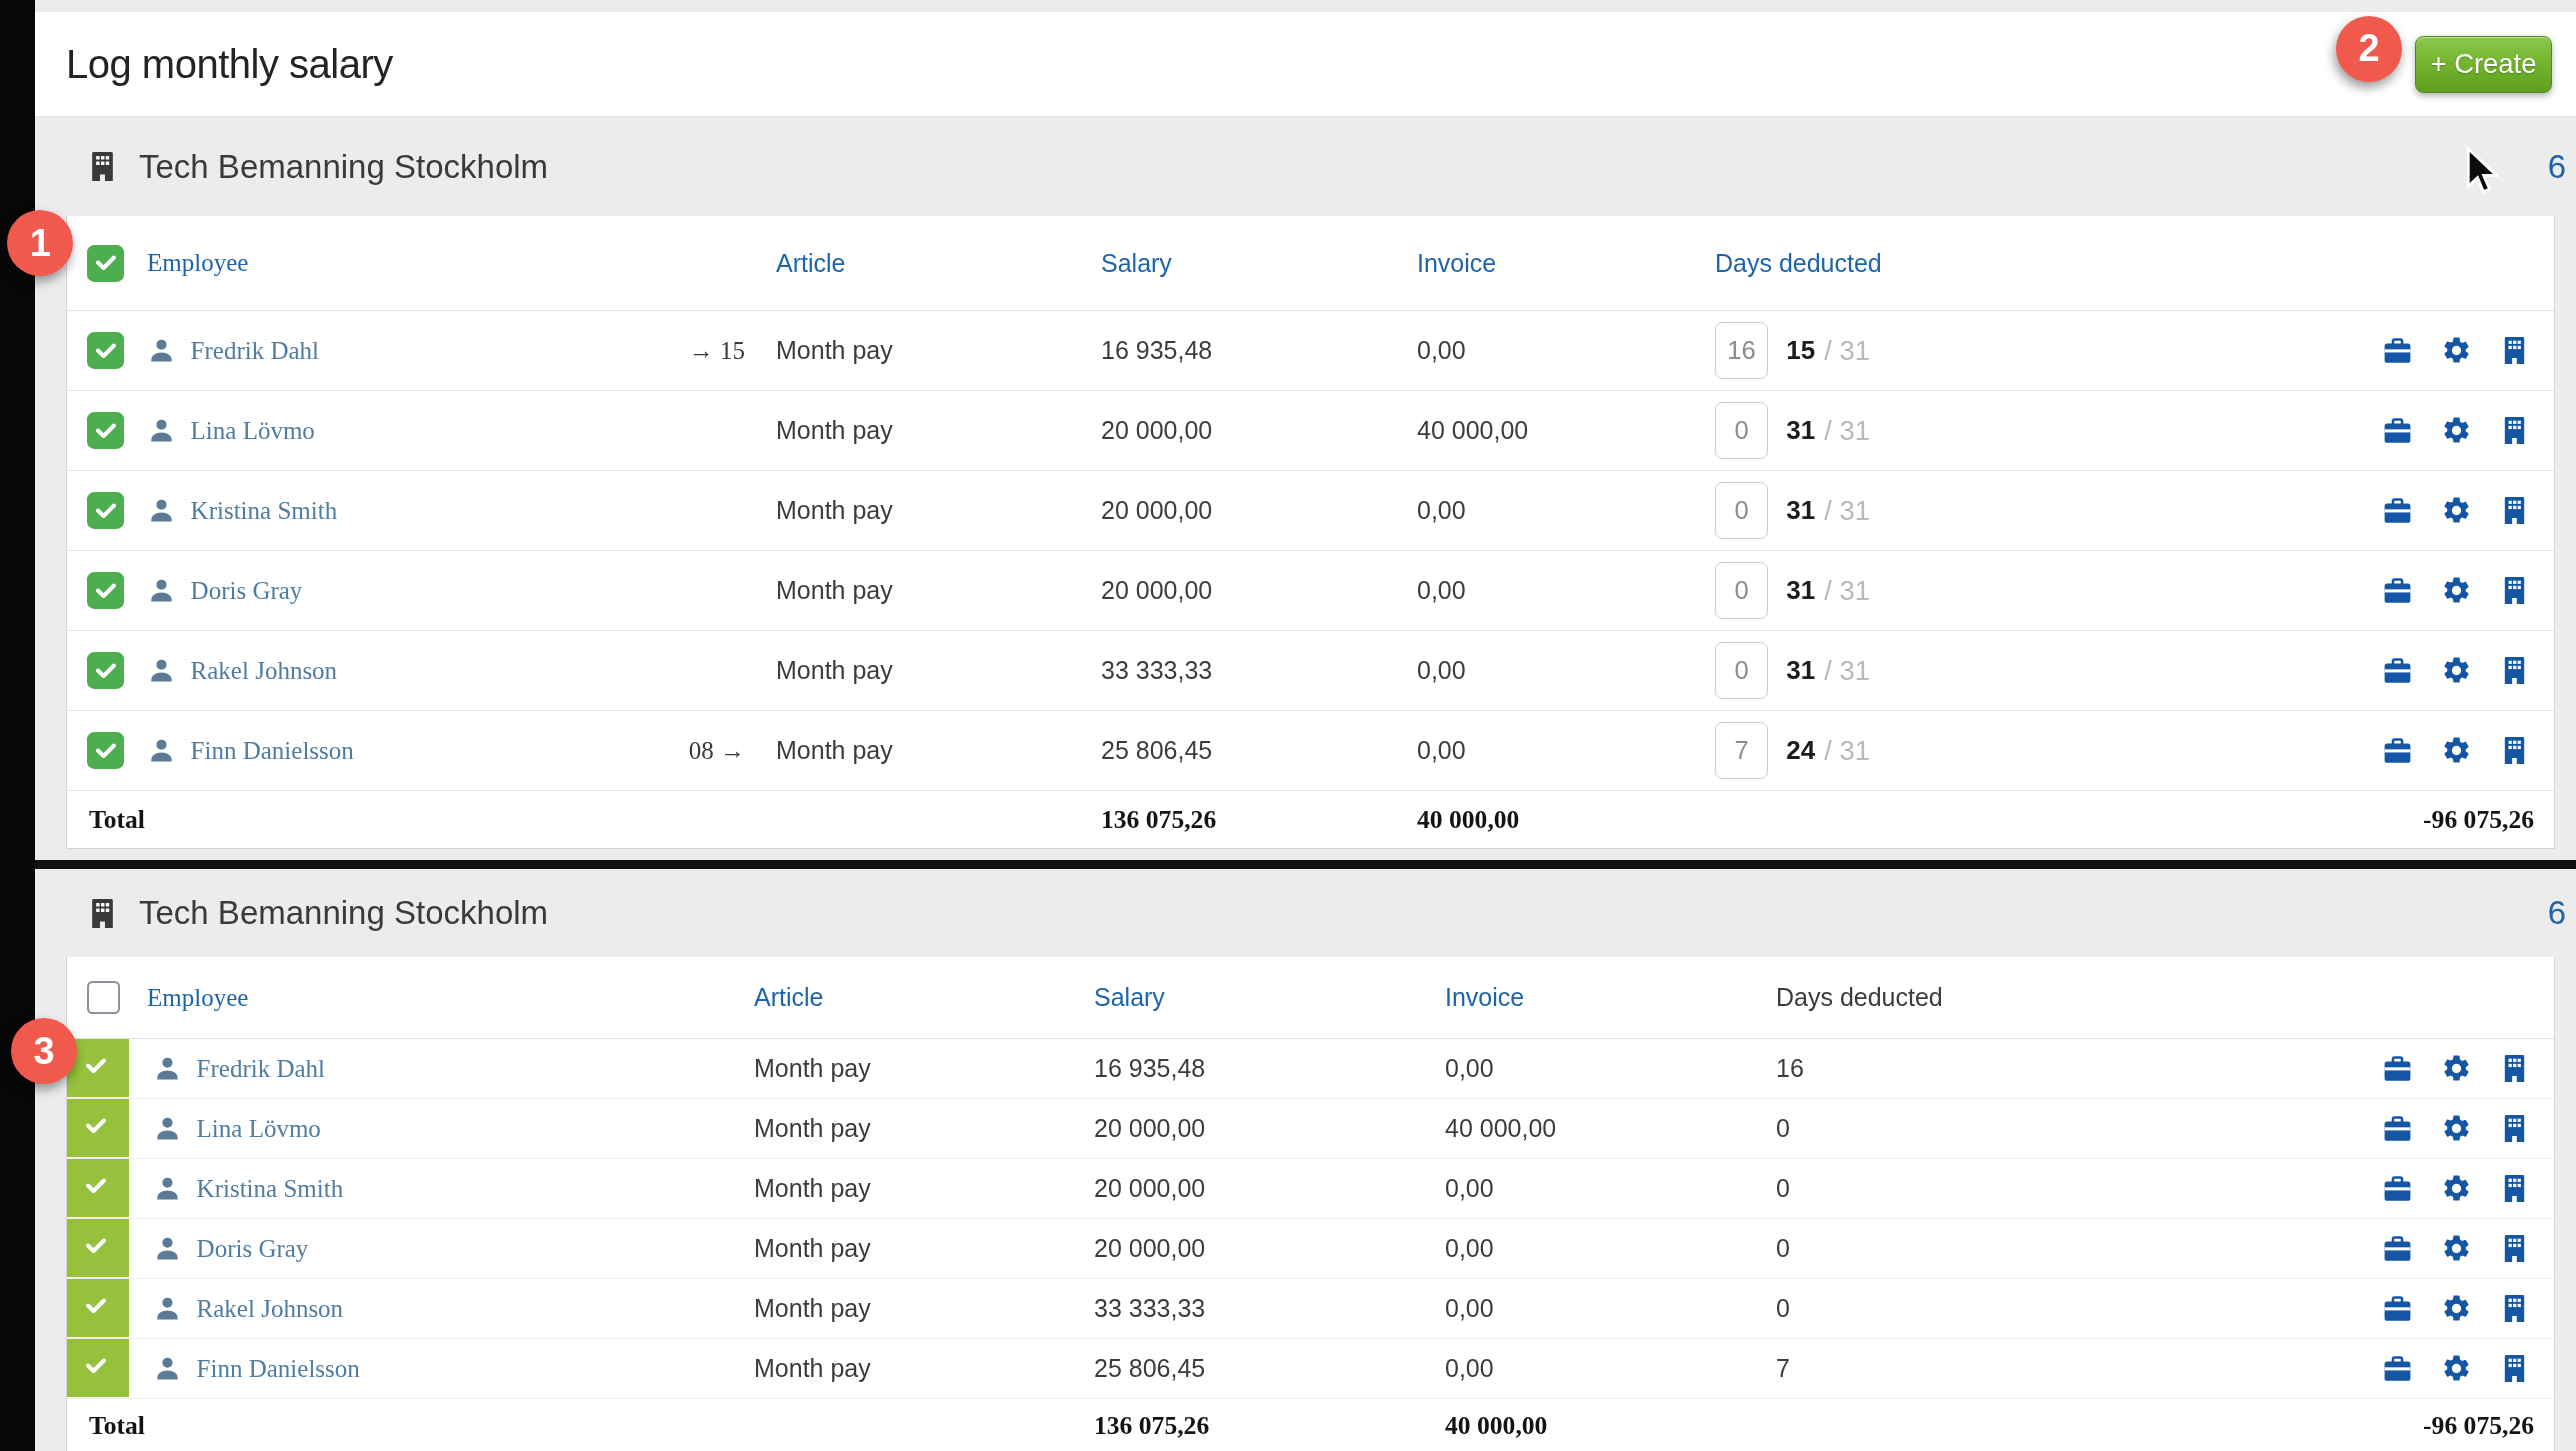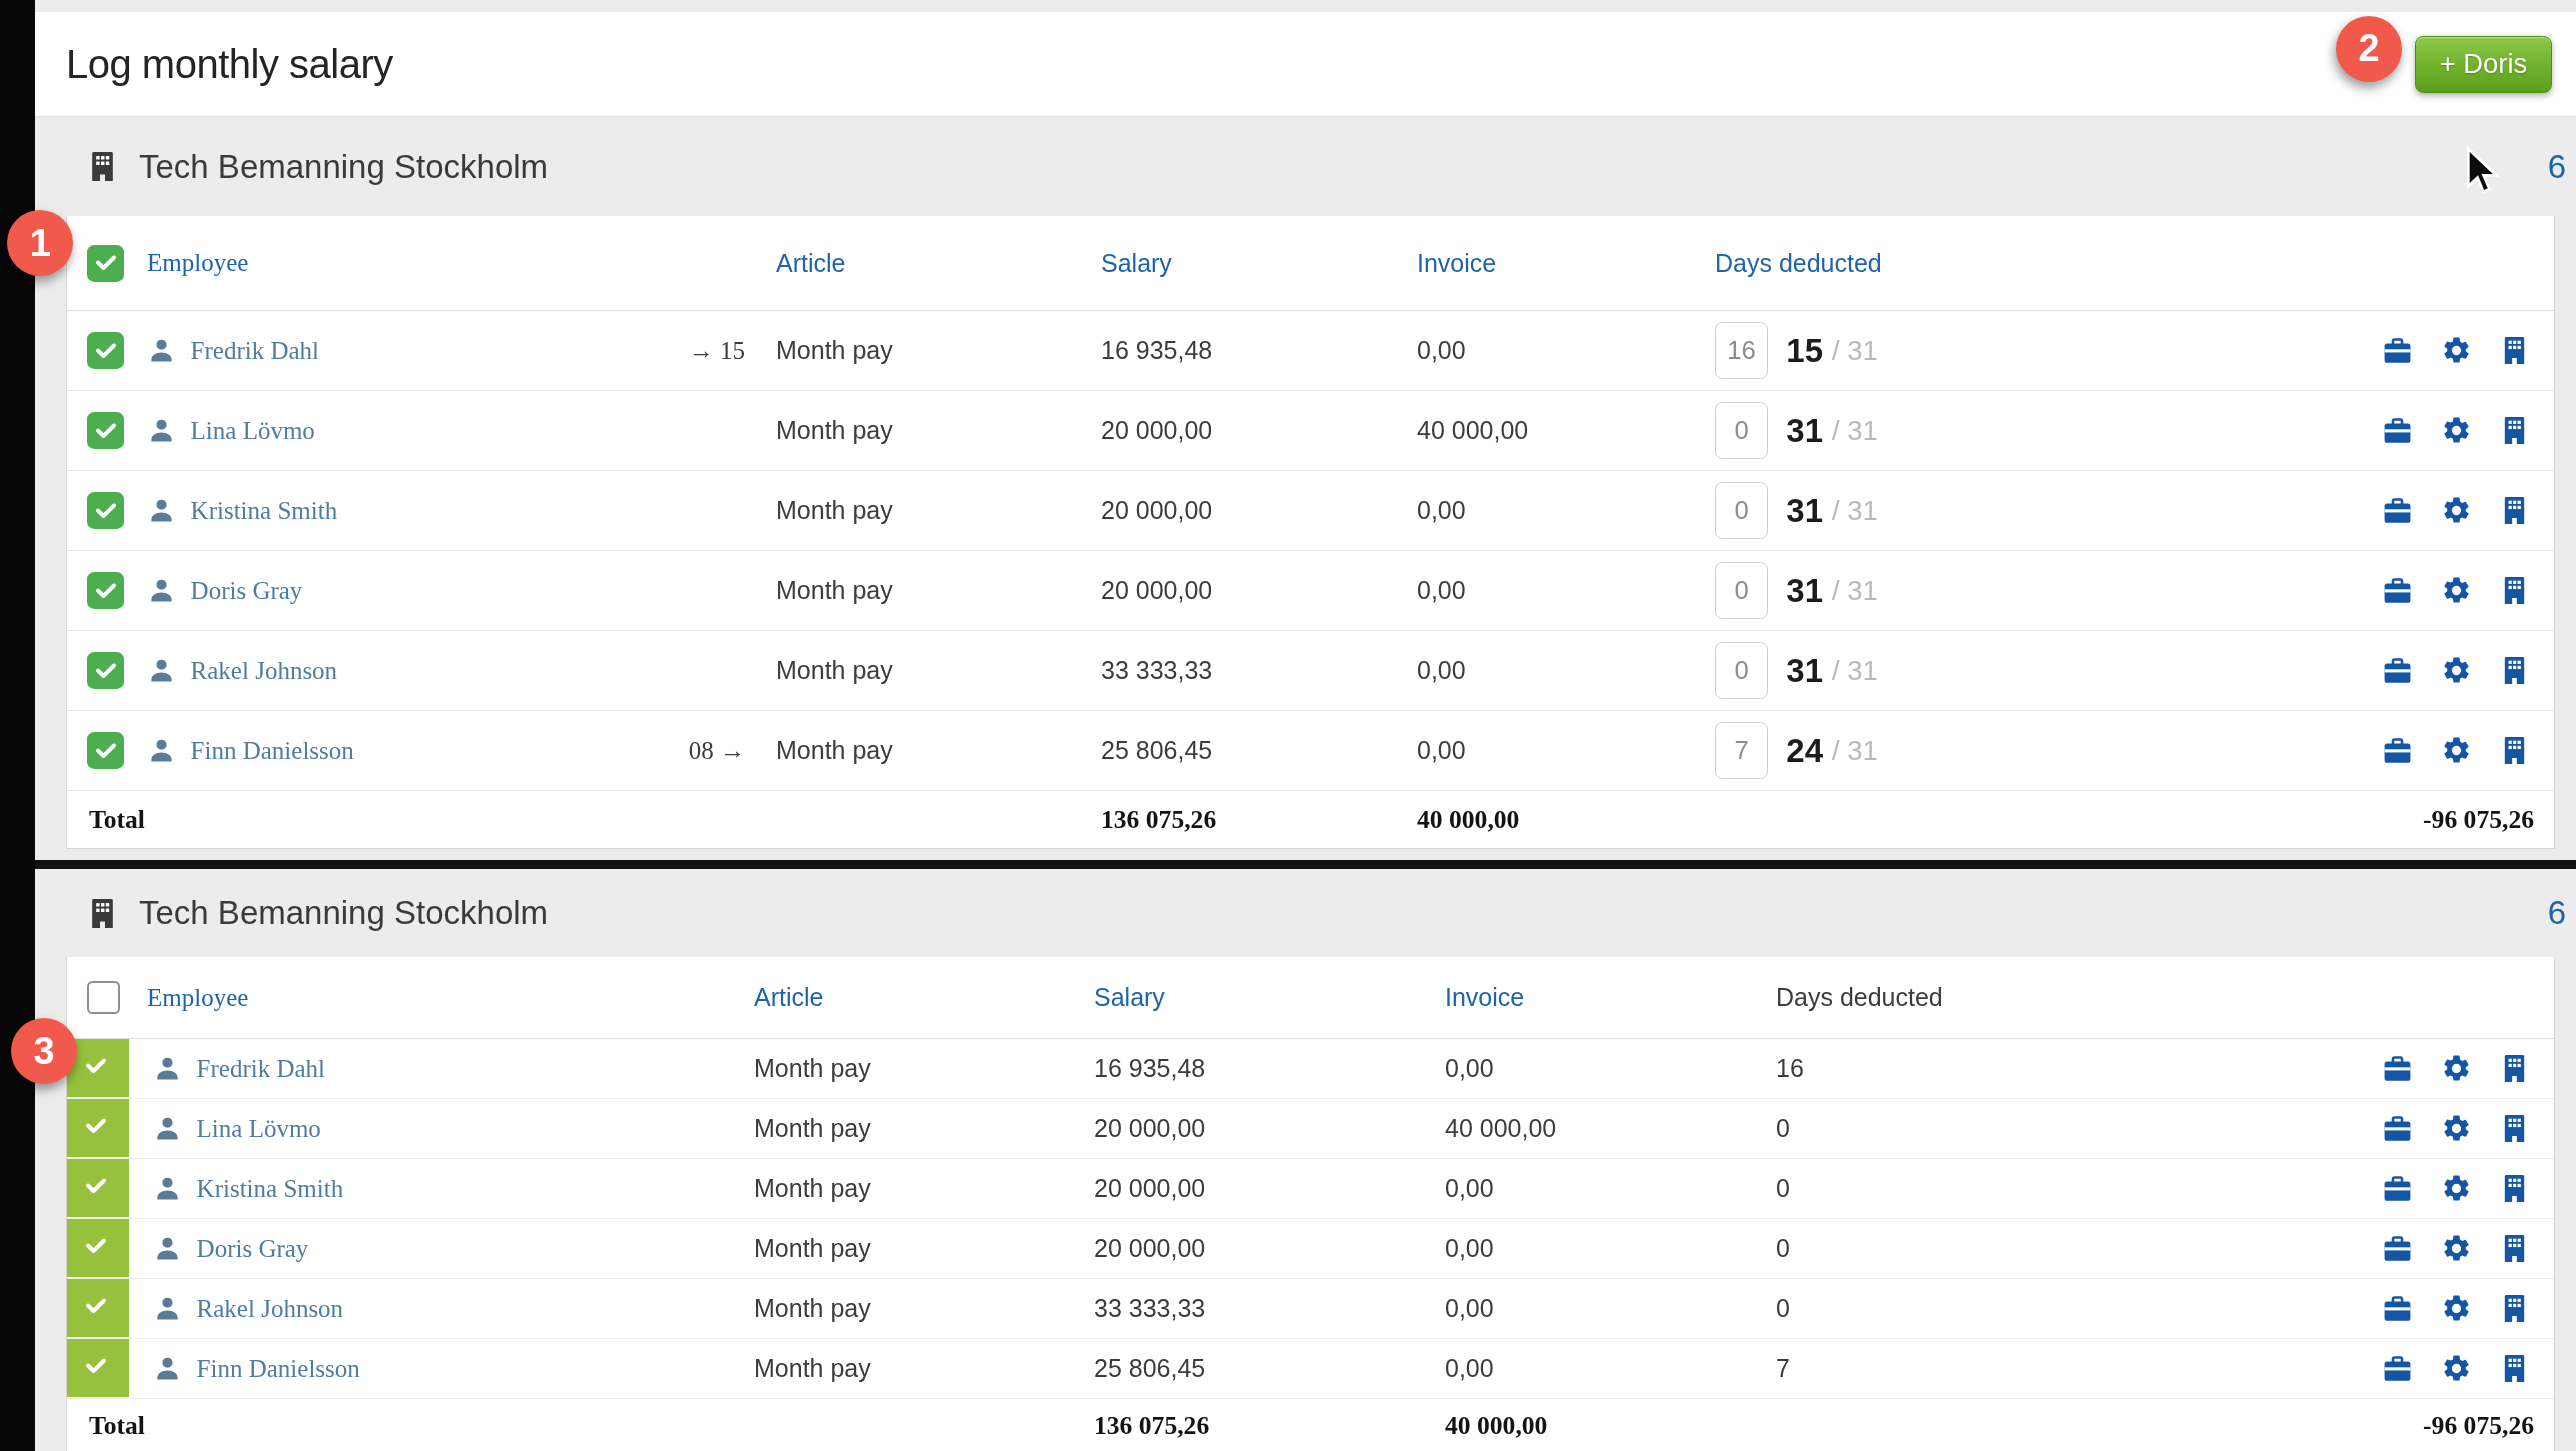--- a/index.html
+++ b/index.html
@@ -68,21 +68,21 @@
 
   .cb { width:37px; height:37px; border-radius:7.3px; background:#4cae4f; display:flex;
         align-items:center; justify-content:center; color:#fff; cursor:pointer; }
   .cb.unchecked { background:#fff; border:2.7px solid #8f8f9c; border-radius:5.5px; width:33px; height:33px; }
   .cb svg, .rowcheck svg { width:24px; height:24px; }
   .rowcheck { width:27.4px; height:27.4px; color:#fff; }
 
   .col-days { display:flex; align-items:center; }
   .days-input { width:53px; height:57px; border:1.8px solid #cdcdcd; border-radius:7.3px; text-align:center;
                 font-size:25.6px; color:#8c8c8c; font-family:"Liberation Sans",sans-serif; margin-right:18.3px; background:#fff; }
-  .days-big { font-size:33px; font-weight:bold; color:#1c1c1c; }
+  .days-big { font-size:26px; font-weight:bold; color:#1c1c1c; }
   .days-max { font-size:27.4px; color:#b9b9b9; margin-left:9.1px; }
 
   .col-icons { margin-left:auto; display:flex; gap:27.4px; padding-right:24px; }
   .aico { width:31px; height:31px; color:#1456a4; cursor:pointer; display:inline-flex; }
   .aico svg, .ico-company svg, .ico-person svg { width:100%; height:100%; }
 
   .t-right { margin-left:auto; padding-right:20px; }
 
   .black-bar { height:9.1px; background:#111; margin-top:11px; }
 
@@ -131,21 +131,21 @@
   </defs>
 </svg>
 
 <div class="screen">
   <div class="edge-strip"></div>
 
   <div class="content">
 
     <div class="titlebar">
       <div class="page-title">Log monthly salary</div>
-      <button class="create-btn">+ Doris</button>
+      <button class="create-btn">+ Create</button>
     </div>
 
     <div class="section-head sh1">
       <span class="ico-company"><svg viewBox="0 0 36 36" width="33" height="33">
             <use href="#i-building"></use>
           </svg></span>
       <span>Tech Bemanning Stockholm</span>
       <span class="count">6</span>
     </div>
 

